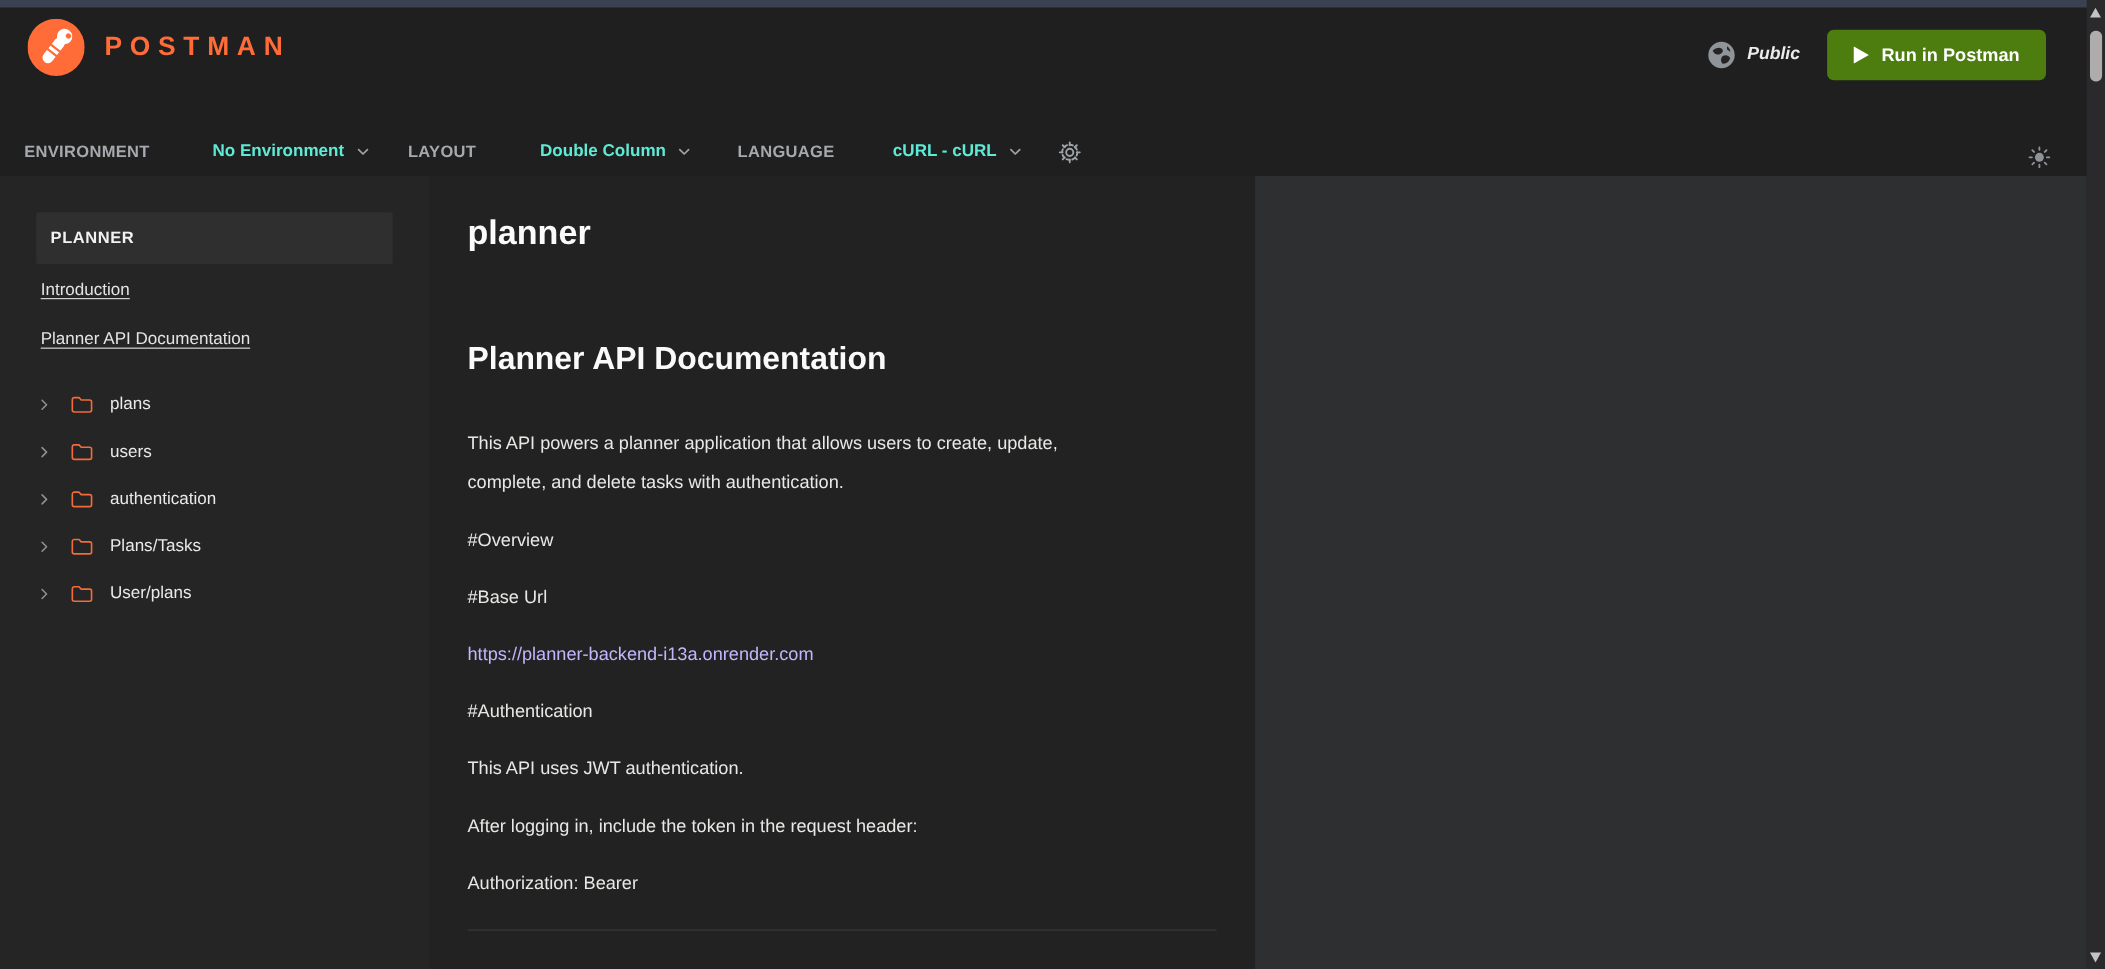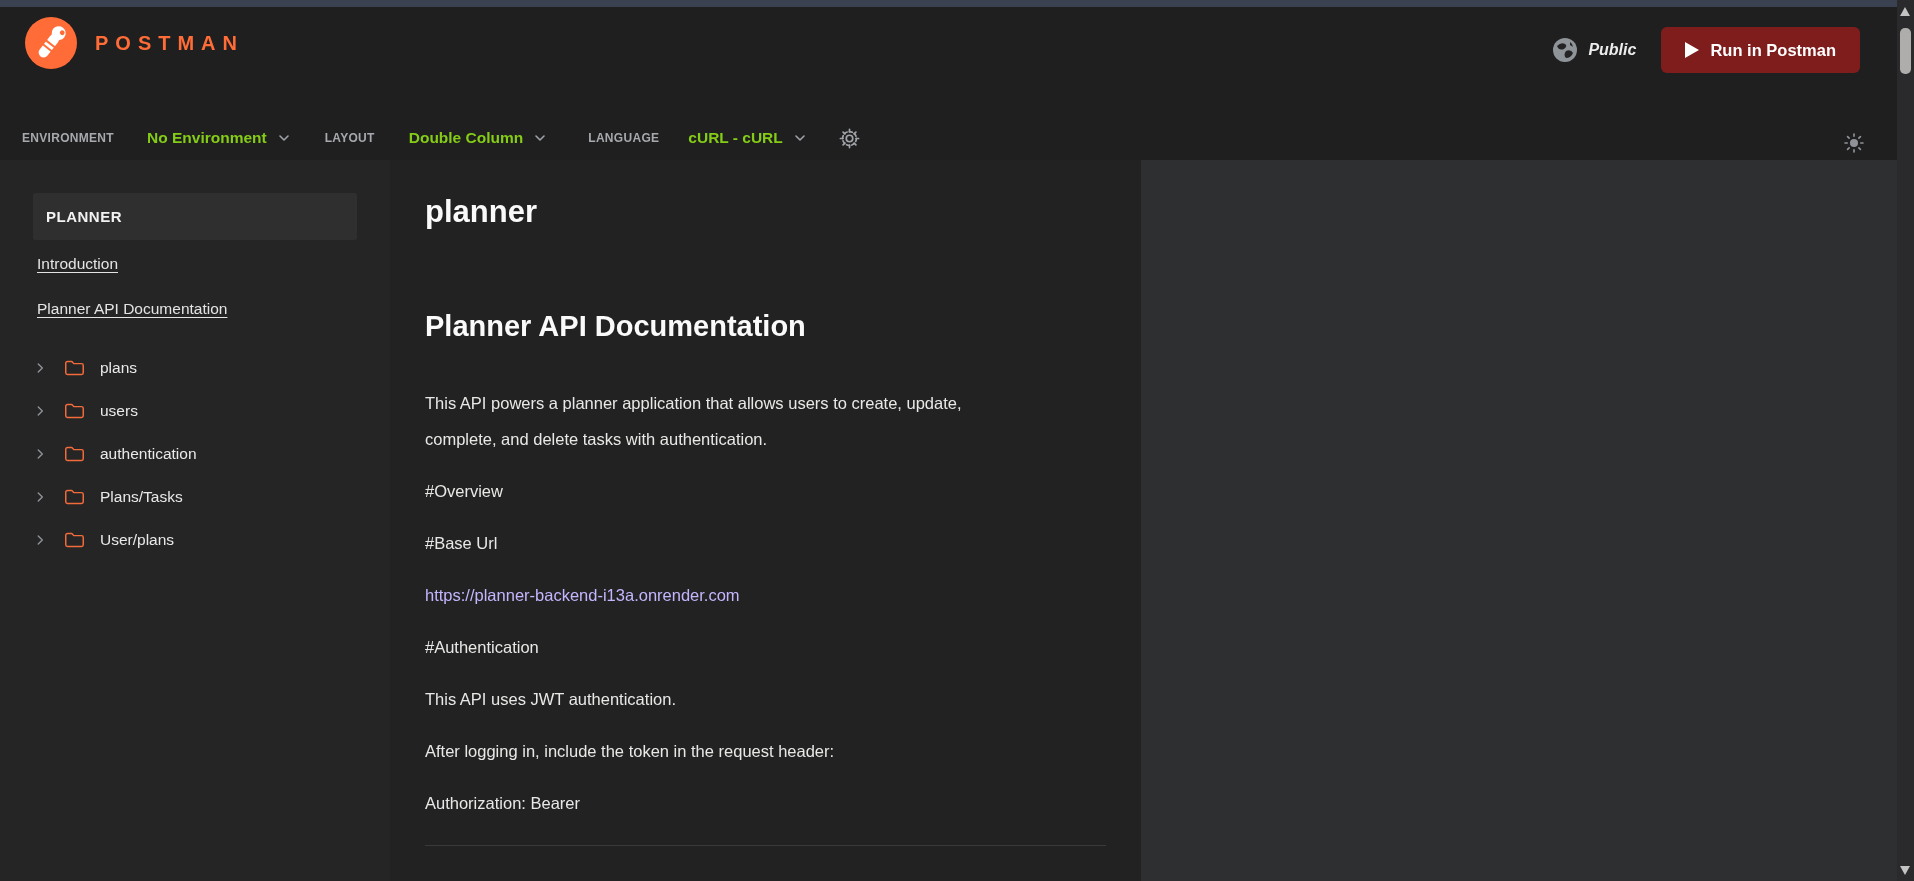--- a/index.html
+++ b/index.html
@@ -18,47 +18,47 @@
   
   .header {
     position: absolute; left: 0; top: 7px; width: 1897px; height: 153px;
     background: #1f1f1f;
   }
   .brand-row {
     position: absolute; left: 25px; top: 10px; height: 52px;
     display: flex; align-items: center; gap: 18px; cursor: pointer;
   }
   .brand-text {
-    color: #ff6c37; font-size: 20px; font-weight: 600;
+    color: #ff6c37; font-size: 24px; font-weight: 600;
     letter-spacing: 7px; line-height: 1;
   }
   .header-right {
     position: absolute; right: 37px; top: 20px; height: 46px;
     display: flex; align-items: center;
   }
   .public-label { color: #ececec; font-size: 16px; font-weight: 700; margin-left: 10px; font-style: italic; }
   .run-btn {
     margin-left: 25px; height: 46px; padding: 0 24px;
-    background: #7f1d1d; border: none; border-radius: 6px;
+    background: #4d7c0f; border: none; border-radius: 6px;
     display: flex; align-items: center; gap: 11px; cursor: pointer;
     color: #ffffff; font-size: 16.5px; font-weight: 700;
     font-family: "Liberation Sans", sans-serif;
   }
   
   .toolbar {
     position: absolute; left: 22px; top: 113px; height: 36px;
     display: flex; align-items: center;
   }
   .tb-label {
-    color: #a6a9ad; font-size: 12px; font-weight: 700; letter-spacing: 0.3px;
+    color: #a6a9ad; font-size: 15px; font-weight: 700; letter-spacing: 0.3px;
   }
   .tb-dd {
     display: flex; align-items: center; gap: 9px; cursor: pointer;
   }
-  .tb-value { color: #84cc16; font-size: 15.5px; font-weight: 700; }
+  .tb-value { color: #5eead4; font-size: 15.5px; font-weight: 700; margin-left: 24px; }
   .gear-wrap { margin-left: 30px; cursor: pointer; display: flex; align-items: center; }
   .sun-wrap {
     position: absolute; right: 32px; top: 125px; cursor: pointer;
   }
   
   .sp33 { width: 33px; } .sp34 { width: 34px; } .sp40 { width: 40px; } .sp29 { width: 29px; }
   
   .sidebar {
     position: absolute; left: 0; top: 160px; width: 390px; height: 721px;
     background: #252526;

